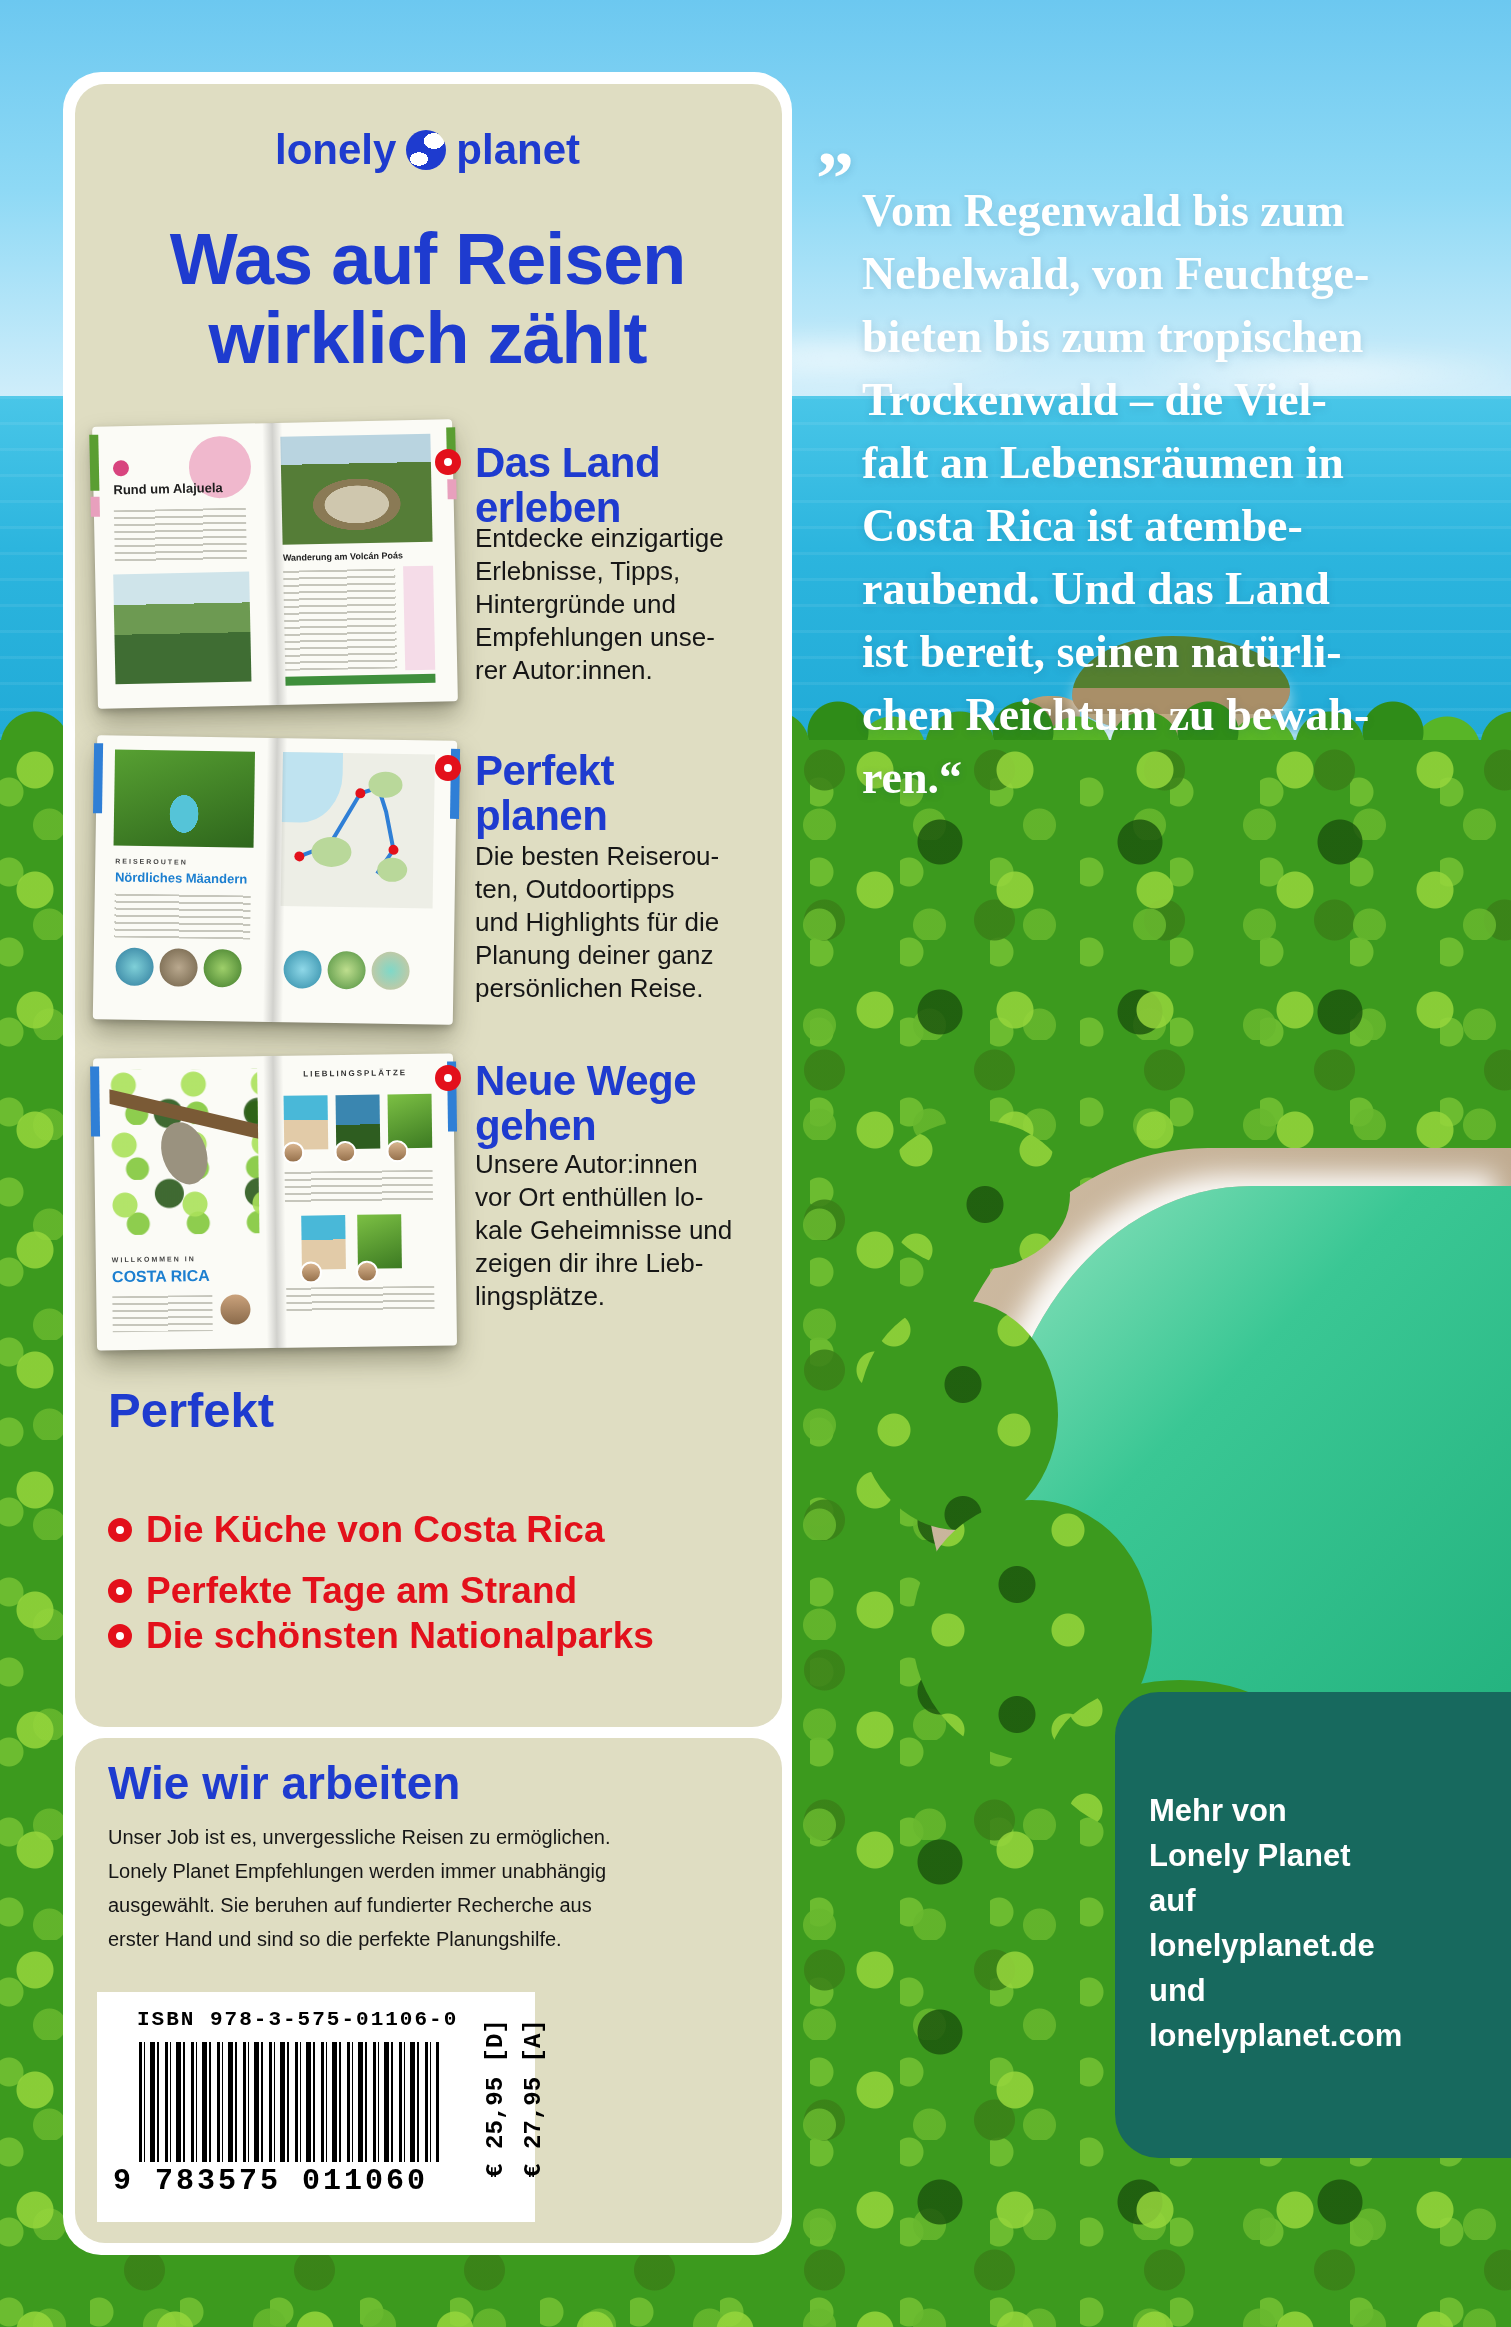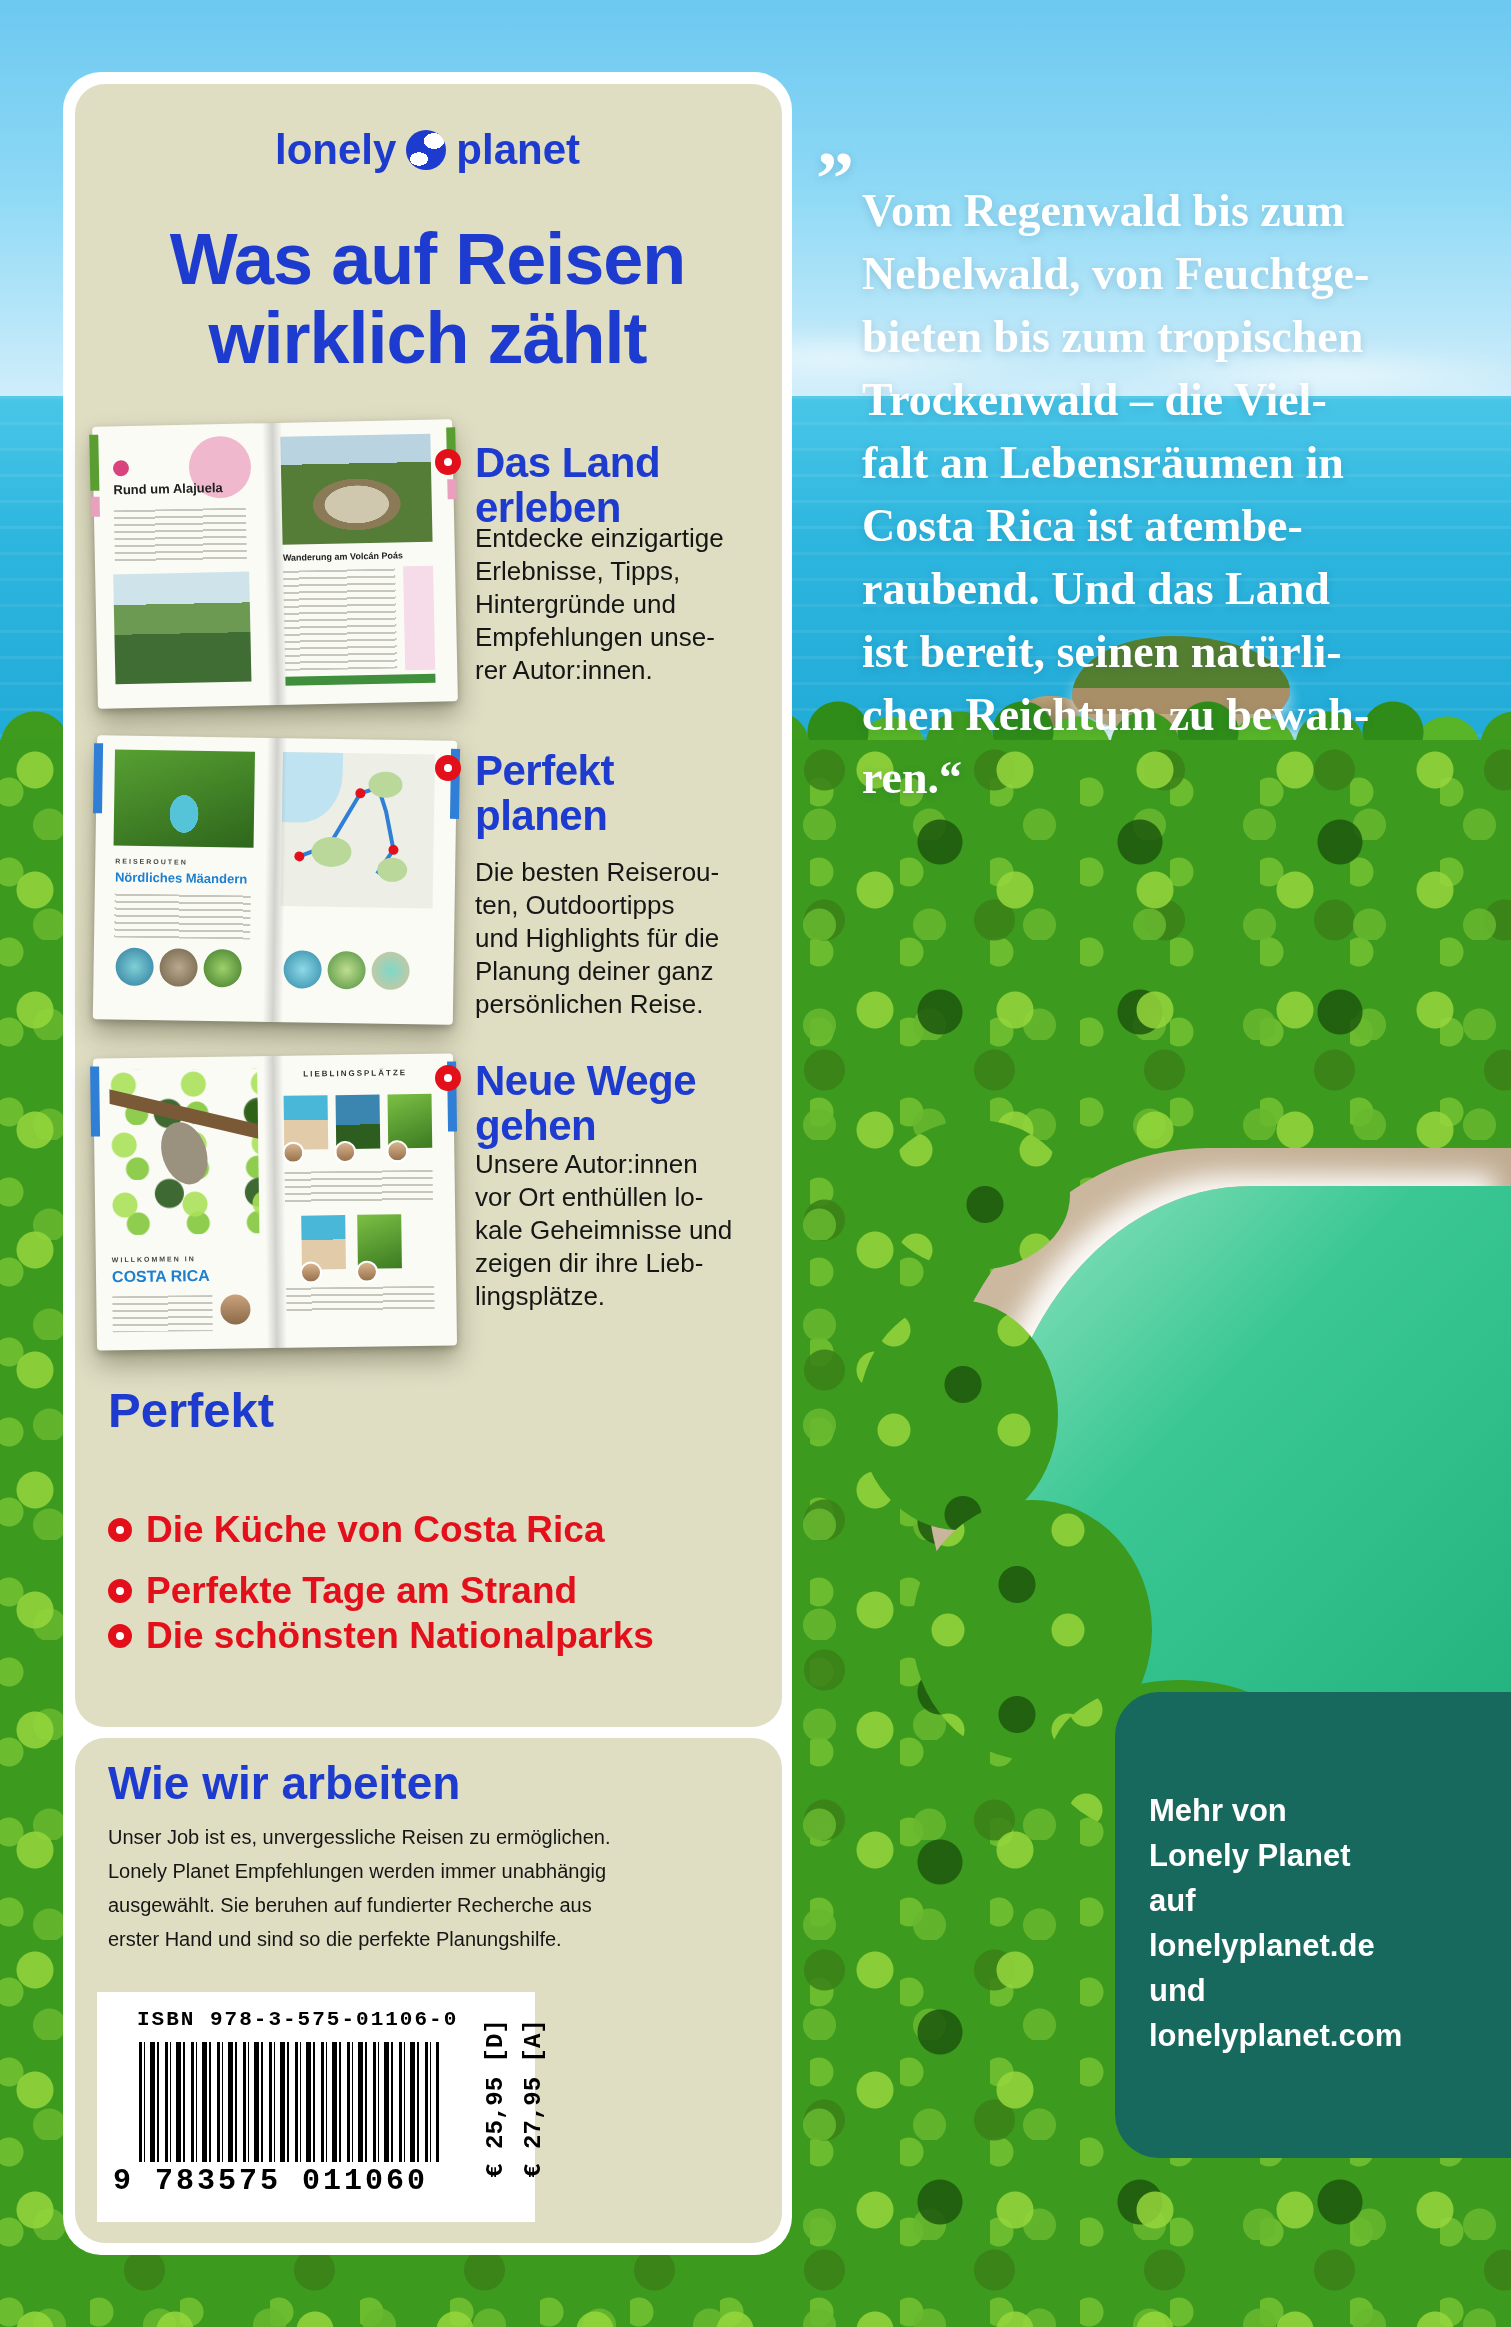--- a/index.html
+++ b/index.html
@@ -284,21 +284,21 @@
           </svg>
         </div>
         <div class="circ" style="left:190px;top:212px;background:radial-gradient(#8fd8e8,#2e8aa6);"></div>
         <div class="circ" style="left:234px;top:212px;background:radial-gradient(#bede8e,#4e8f3f);"></div>
         <div class="circ" style="left:278px;top:212px;background:radial-gradient(#7fd8c8,#d8c49a);"></div>
       </div>
     </div>
     <div class="ring" style="left:372px;top:683px;"></div>
     <div class="feat-head" style="top:676px;">Perfekt
 planen</div>
-    <div class="feat-body" style="top:784px;">Die besten Reiserou-
+    <div class="feat-body" style="top:768px;">Die besten Reiserou-
 ten, Outdoortipps
 und Highlights für die
 Planung deiner ganz
 persönlichen Reise.</div>
 
     <div class="book" style="top:984px;height:292px;">
       <div class="spread" style="transform:rotate(-0.8deg);">
         <div class="tab" style="left:-3px;top:8px;height:70px;background:#2f7fd6;"></div>
         <div class="tab" style="right:-3px;top:8px;height:70px;background:#2f7fd6;"></div>
         <div class="abs b3-ph"></div>

